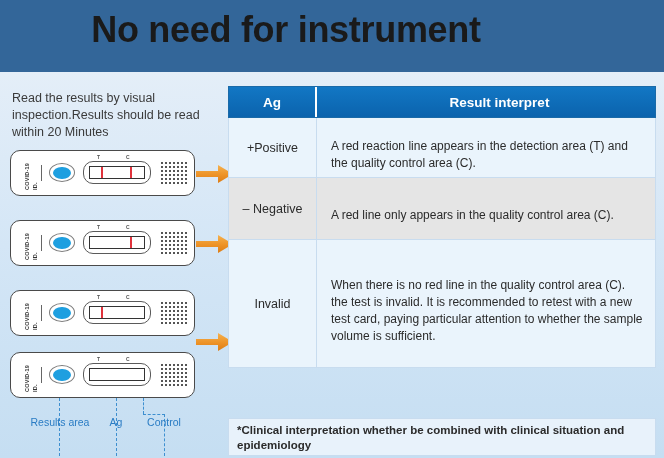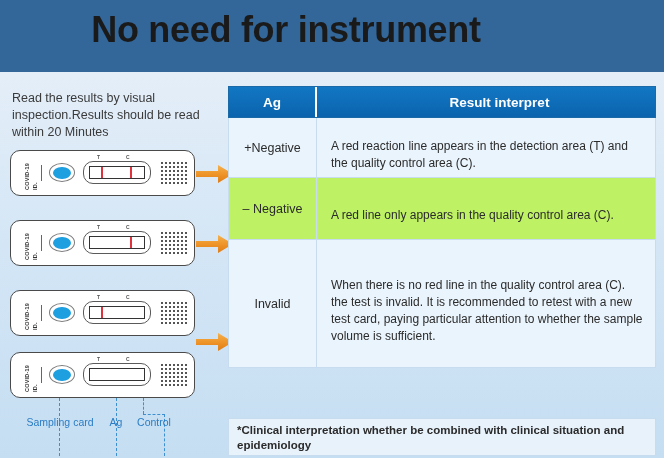--- a/index.html
+++ b/index.html
@@ -133,21 +133,21 @@
     box-sizing:border-box;
   }
   .th.ag{width:88px;border-right:2px solid #ffffff;}
   .th.res{flex:1;margin-left:27px;}
   .t-row{
     display:flex;box-sizing:border-box;
     border-left:1px solid #c8dcef;border-right:1px solid #c8dcef;
     border-bottom:1px solid #c8dcef;
   }
   .t-row.odd{background:#eaf4fc;}
-  .t-row.even{background:#bef264;}
+  .t-row.even{background:#e5e5e5;}
   .td-ag{
     width:88px;display:flex;align-items:center;justify-content:center;
     font-size:12.5px;color:#2b2b2b;
     border-right:1px solid #c8dcef;
     box-sizing:border-box;
   }
   .td-res{
     flex:1;display:flex;align-items:center;
     padding:20px 10px 6px 14px;
     font-size:12px;color:#2b2b2b;line-height:17px;
@@ -254,23 +254,23 @@
       </div>
       <div class="mesh"></div>
     </div>
 
     <div class="leader" style="left:59px;top:326px;height:58px;"></div>
     <div class="leader" style="left:116px;top:326px;height:58px;"></div>
     <div class="leader" style="left:143px;top:326px;height:16px;"></div>
     <div class="leader-h" style="left:143px;top:342px;width:22px;"></div>
     <div class="leader" style="left:164px;top:342px;height:42px;"></div>
 
-    <div class="pin-label" style="left:24px;top:344px;width:72px;">Sampling card</div>
+    <div class="pin-label" style="left:24px;top:344px;width:72px;">Results area</div>
     <div class="pin-label" style="left:100px;top:344px;width:32px;">Ag</div>
-    <div class="pin-label" style="left:128px;top:344px;width:52px;">Control</div>
+    <div class="pin-label" style="left:138px;top:344px;width:52px;">Control</div>
   </div>
 
   <svg class="arrow" style="left:196px;top:162px;" viewBox="0 0 38 24">
     <defs>
         <linearGradient id="ag1" x1="0" y1="0" x2="0" y2="1">
       <stop offset="0%" stop-color="#f5b14e"></stop>
           <stop offset="55%" stop-color="#ed9226"></stop>
           <stop offset="100%" stop-color="#dd7d16"></stop>
     </linearGradient>
       </defs>
@@ -283,21 +283,21 @@
     <path d="M0,9 L22,9 L22,3 L37,12 L22,21 L22,15 L0,15 Z" fill="url(#ag1)"></path>
   </svg>
 
   <div class="table">
     <div class="t-head">
       <div class="th ag">Ag</div>
       <div class="th res">Result interpret</div>
     </div>
 
     <div class="t-row odd r1">
-      <div class="td-ag">+Negative</div>
+      <div class="td-ag">+Positive</div>
       <div class="td-res">A red reaction line appears in the detection area (T) and the quality control area (C).</div>
     </div>
 
     <div class="t-row even r2">
       <div class="td-ag">– Negative</div>
       <div class="td-res">A red line only appears in the quality control area (C).</div>
     </div>
 
     <div class="t-row odd r3">
       <div class="td-ag">Invalid</div>

